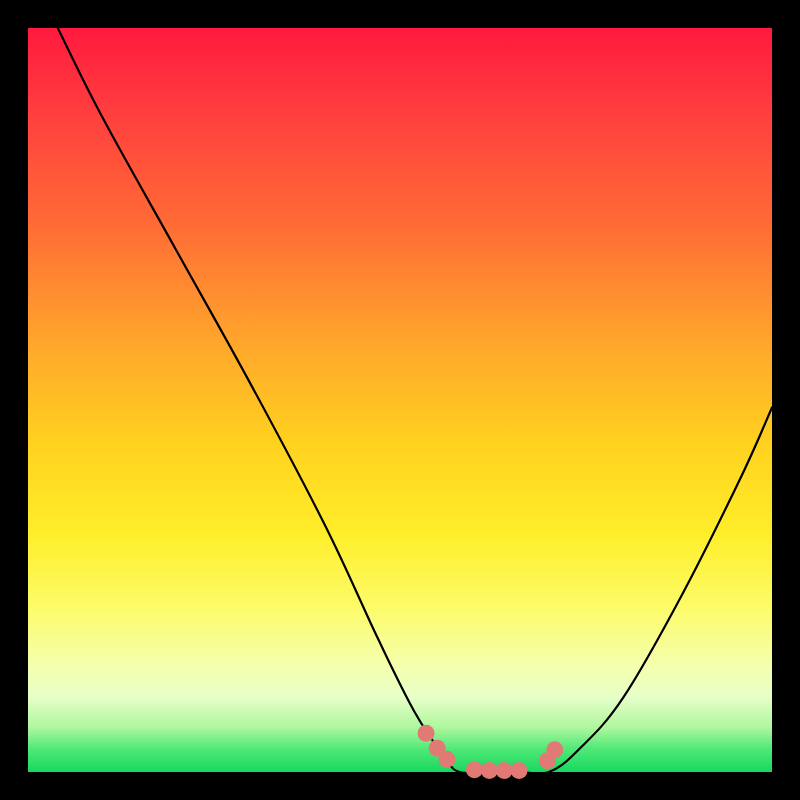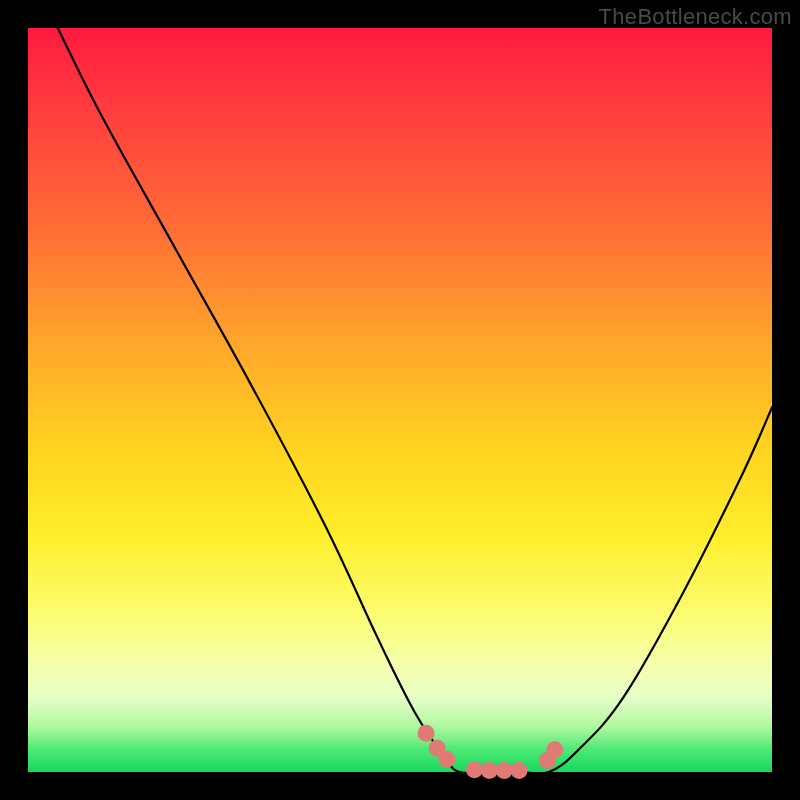--- a/index.html
+++ b/index.html
@@ -74,14 +74,13 @@
           <circle cx="446.40" cy="741.77" r="8.5" fill="#e17a74"></circle>
           <circle cx="461.28" cy="742.51" r="8.5" fill="#e17a74"></circle>
           <circle cx="476.16" cy="742.51" r="8.5" fill="#e17a74"></circle>
           <circle cx="491.04" cy="742.51" r="8.5" fill="#e17a74"></circle>
           <circle cx="519.31" cy="732.84" r="8.5" fill="#e17a74"></circle>
           <circle cx="526.75" cy="721.68" r="8.5" fill="#e17a74"></circle>
         </g>
     </svg>
   </div>
 
-  <div class="watermark">TheBottleneck.com</div>
 </div>
 
 </body></html>

